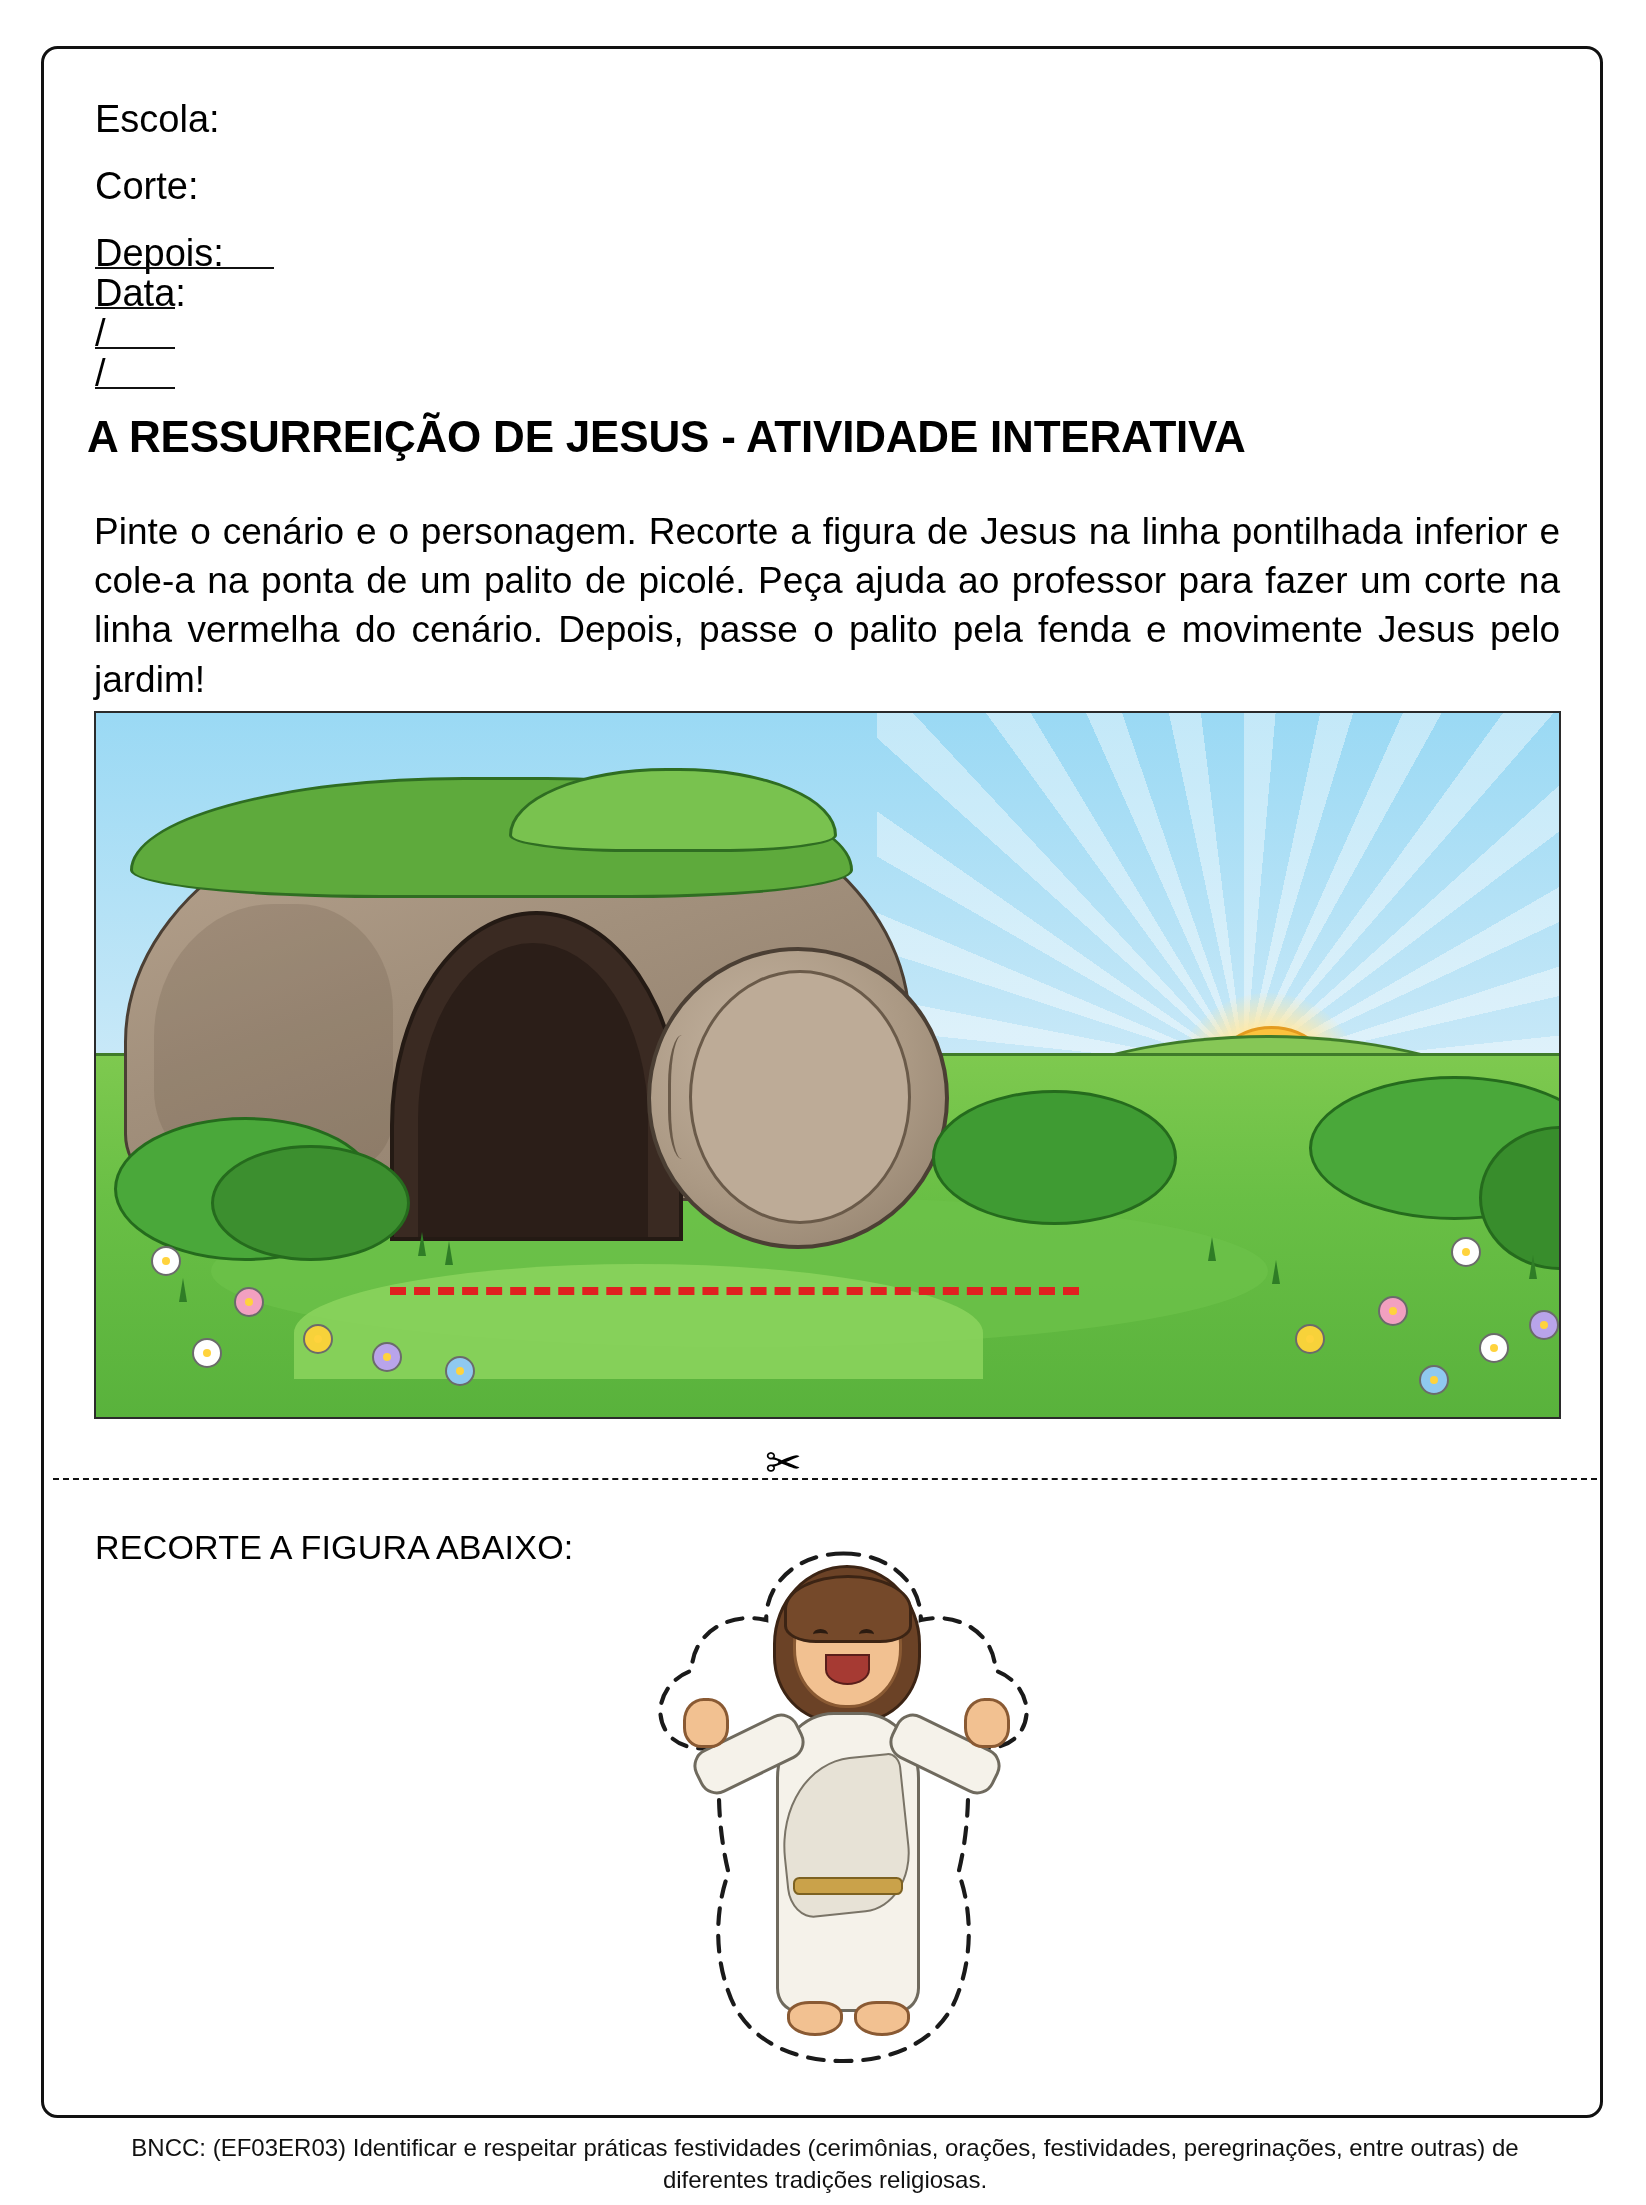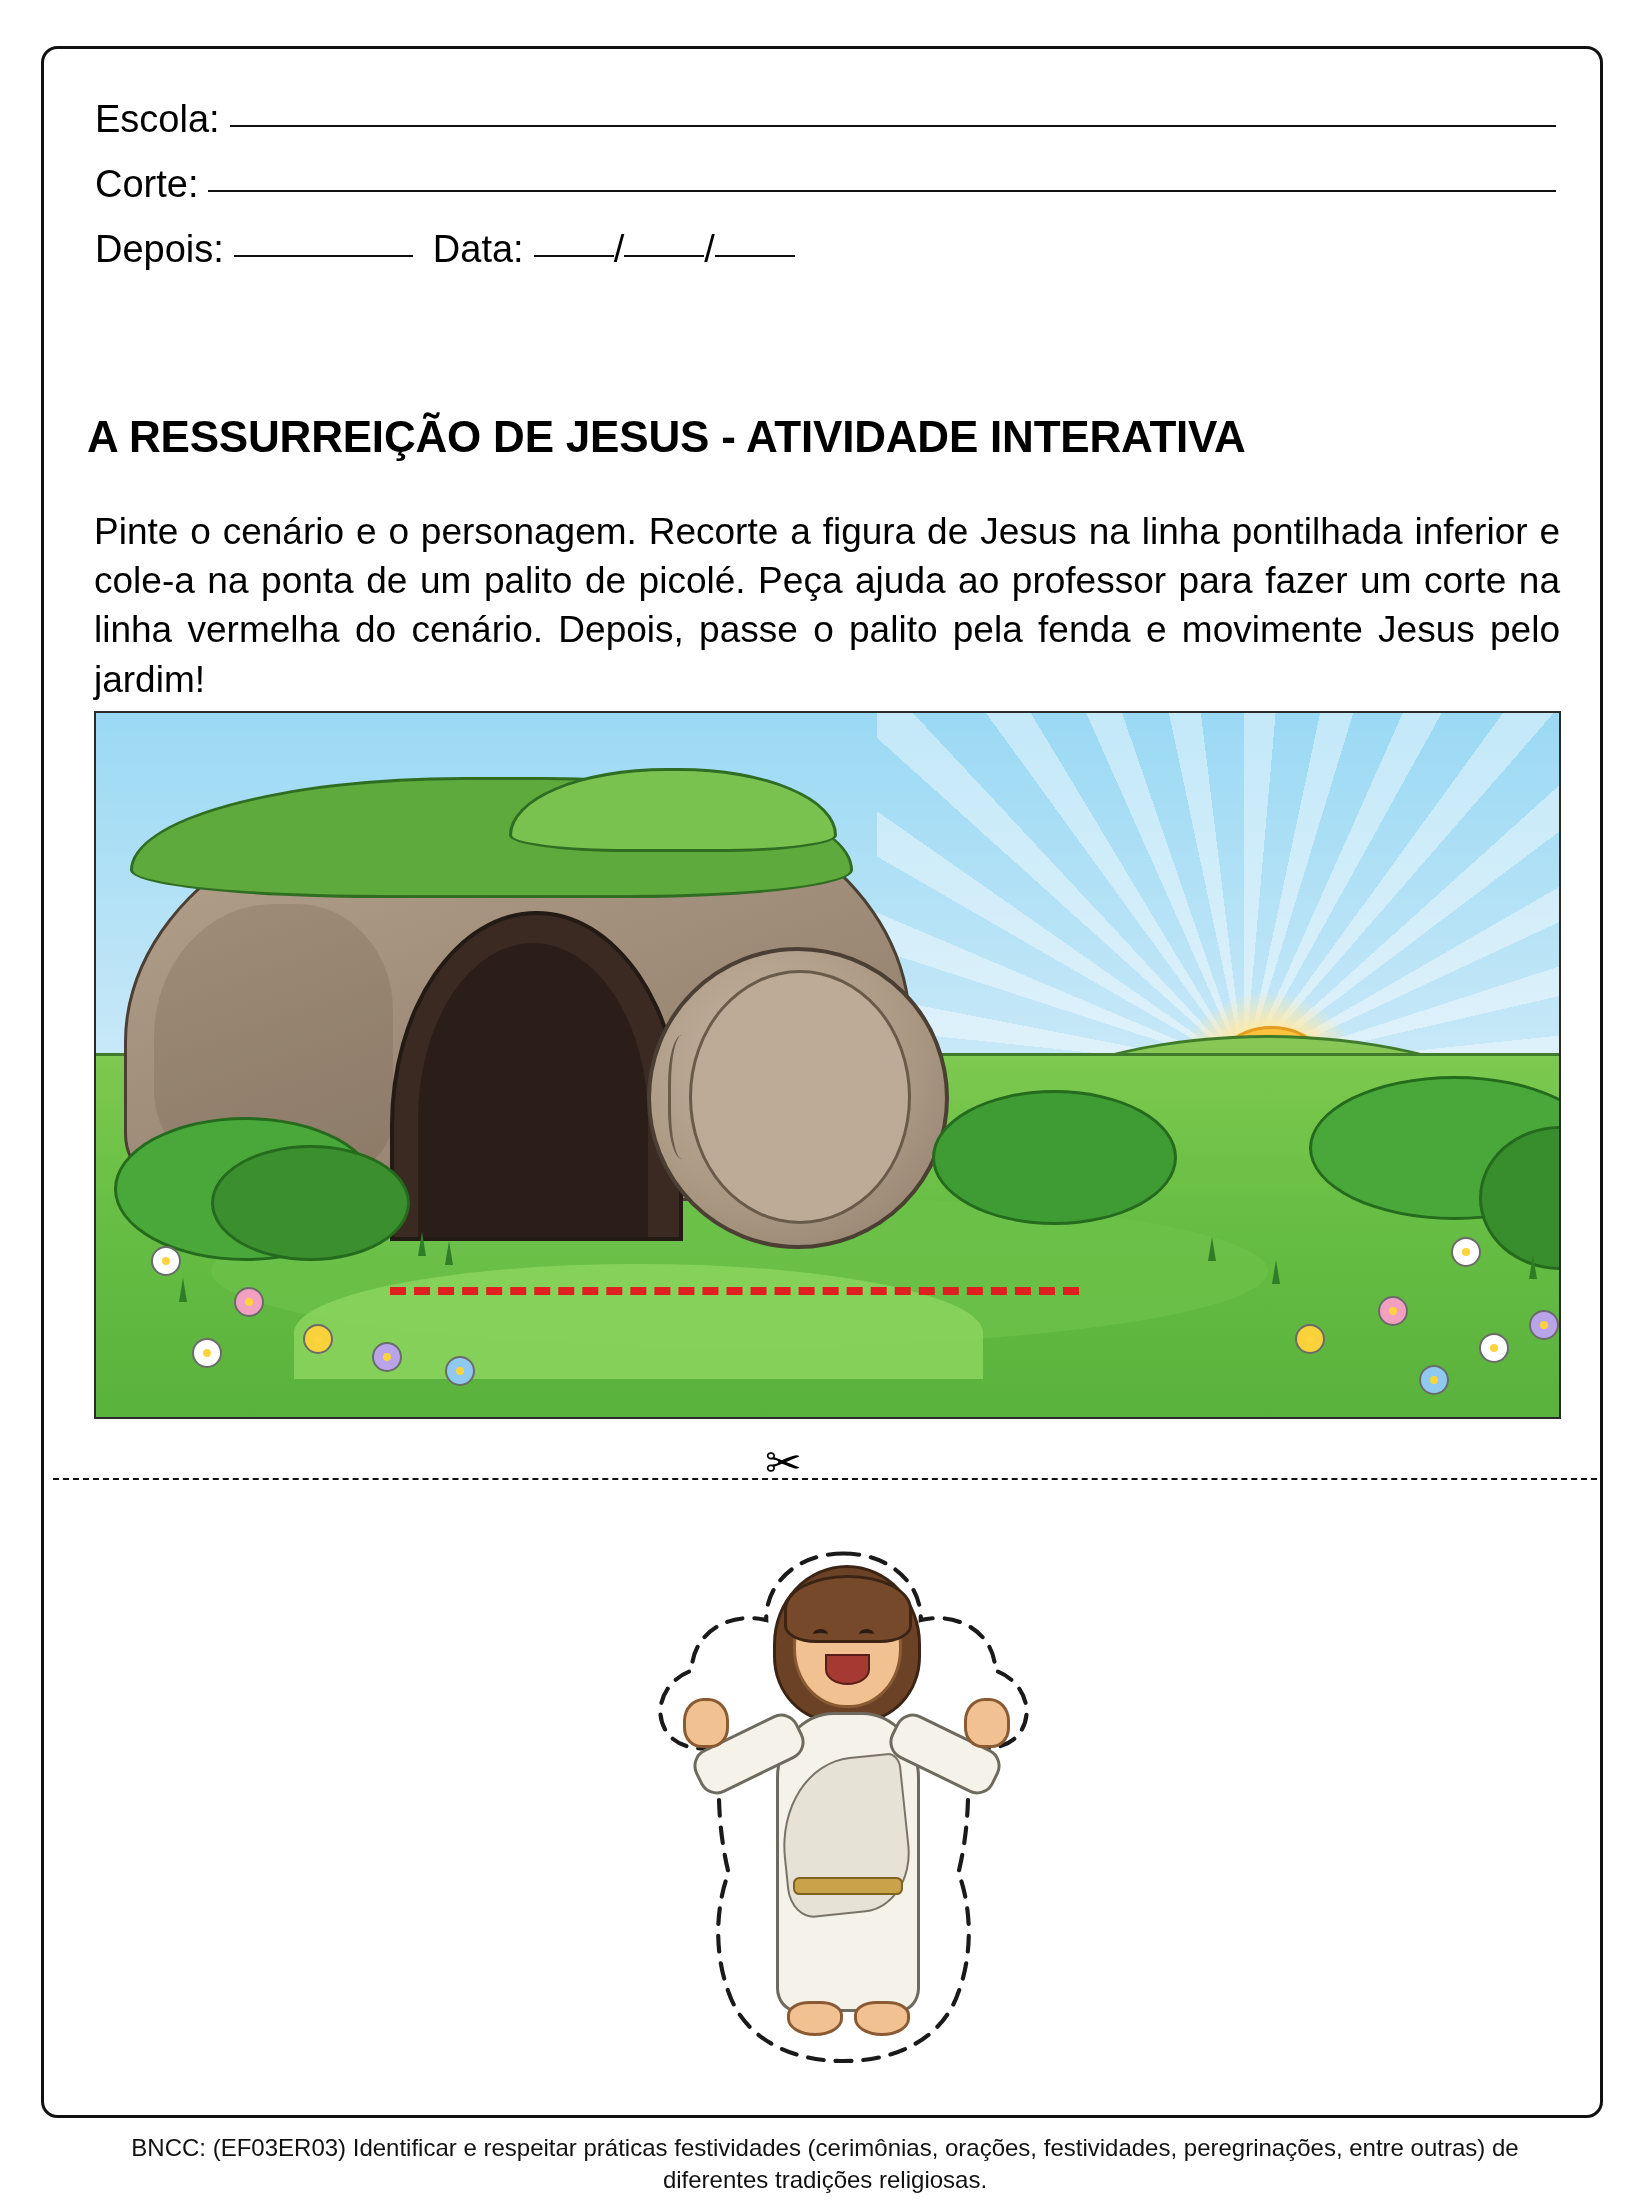--- a/index.html
+++ b/index.html
@@ -35,20 +35,21 @@
     top: 51px;
     width: 1461px;
   }
   .field-row {
     display: flex;
     align-items: baseline;
     font-size: 38px;
     line-height: 1.0;
     margin-bottom: 27px;
     white-space: nowrap;
+    flex-direction: column;
   }
   .field-label { margin-right: 10px; }
   .rule {
     border-bottom: 2.3px solid #111;
     height: 0;
     position: relative;
     top: -5.5px;
   }
   .rule-grow { flex: 1; }
   .rule-w1 { width: 179px; }
@@ -498,20 +499,21 @@
     <div class="flower" style="left:1383px;top:620px;background:#ffffff;"></div>
     <div class="flower" style="left:1323px;top:652px;background:#8fc9f0;"></div>
     <div class="flower" style="left:1433px;top:597px;background:#b9a4ea;"></div>
 
     <div class="cut-line"></div>
   </div>
 
   <div class="separator"></div>
   <div class="scissors">✂</div>
 
+  <div class="cut-label">RECORTE A FIGURA ABAIXO:</div>
 
   <div class="figure-wrap">
     <svg class="cut-outline" viewBox="0 0 1020 1180" preserveAspectRatio="none">
       <path d="M510,25 C610,25 680,90 678,170 C760,150 840,200 840,280
                C900,300 930,370 890,420 C860,455 800,455 770,440
                C790,520 780,640 760,720 C790,800 790,900 760,980
                C730,1070 640,1130 510,1130 C380,1130 290,1070 260,980
                C230,900 230,800 260,720 C240,640 230,520 250,440
                C220,455 160,455 130,420 C90,370 120,300 180,280
                C180,200 260,150 342,170 C340,90 410,25 510,25 Z" fill="none" stroke="#1a1a1a" stroke-width="9" stroke-dasharray="34 26" stroke-linecap="round"></path>

